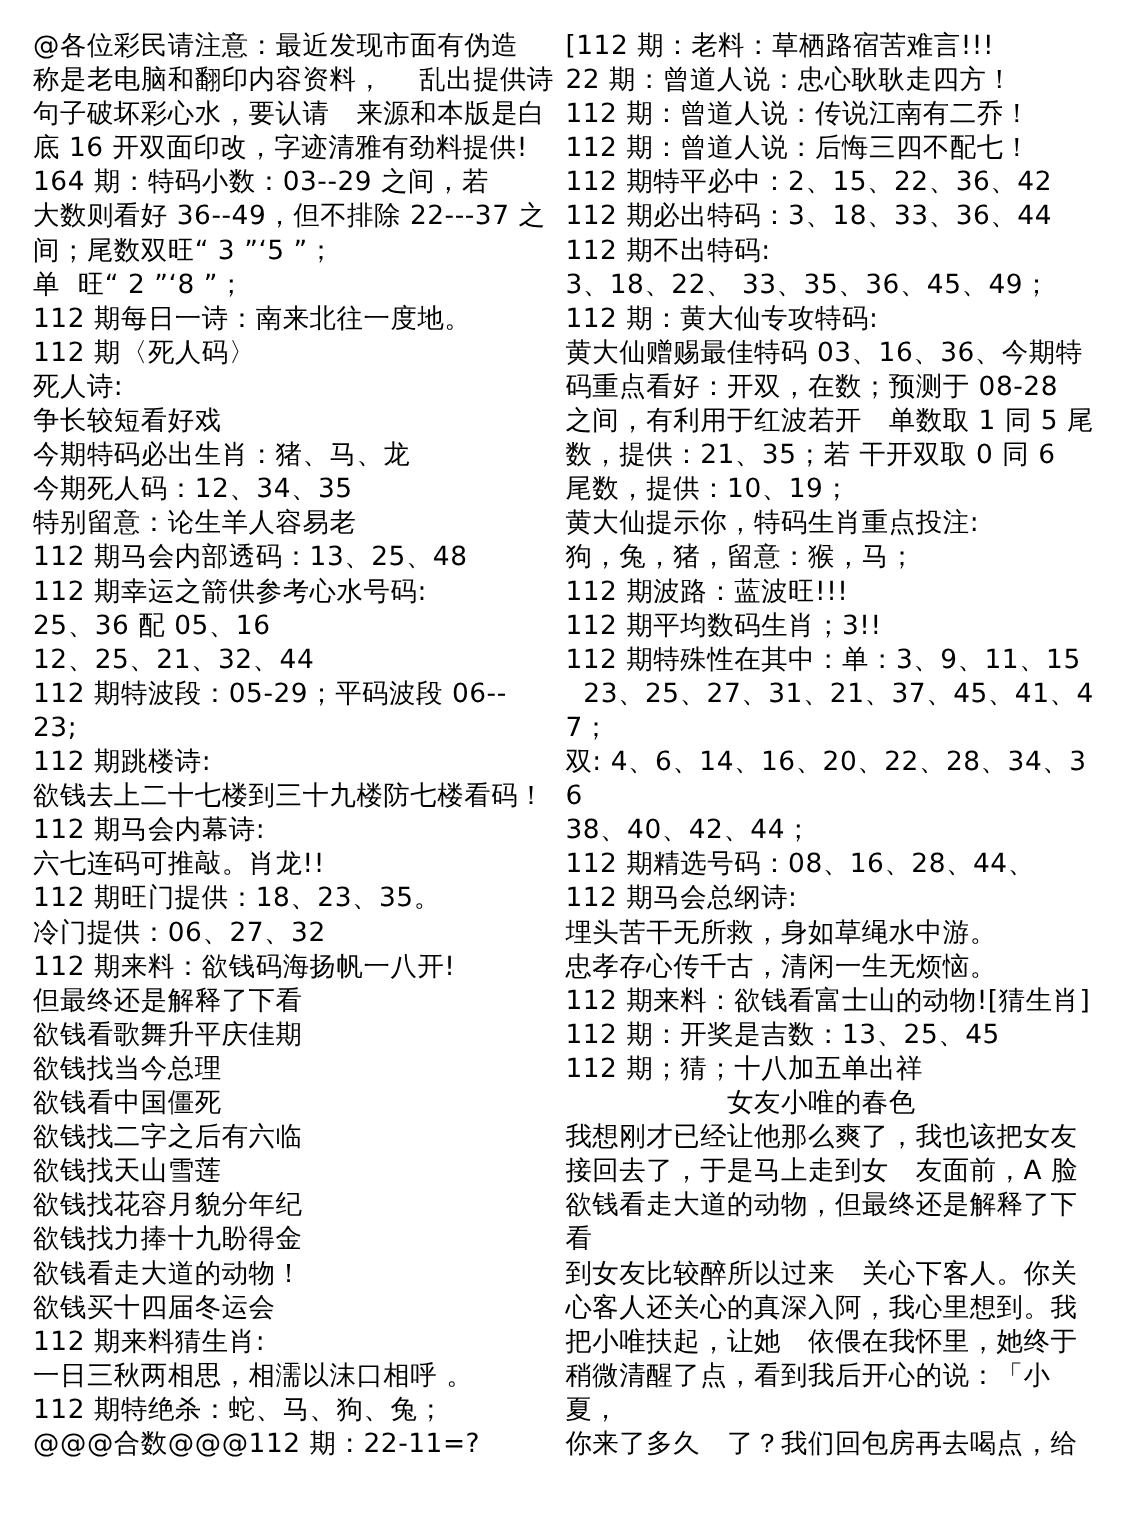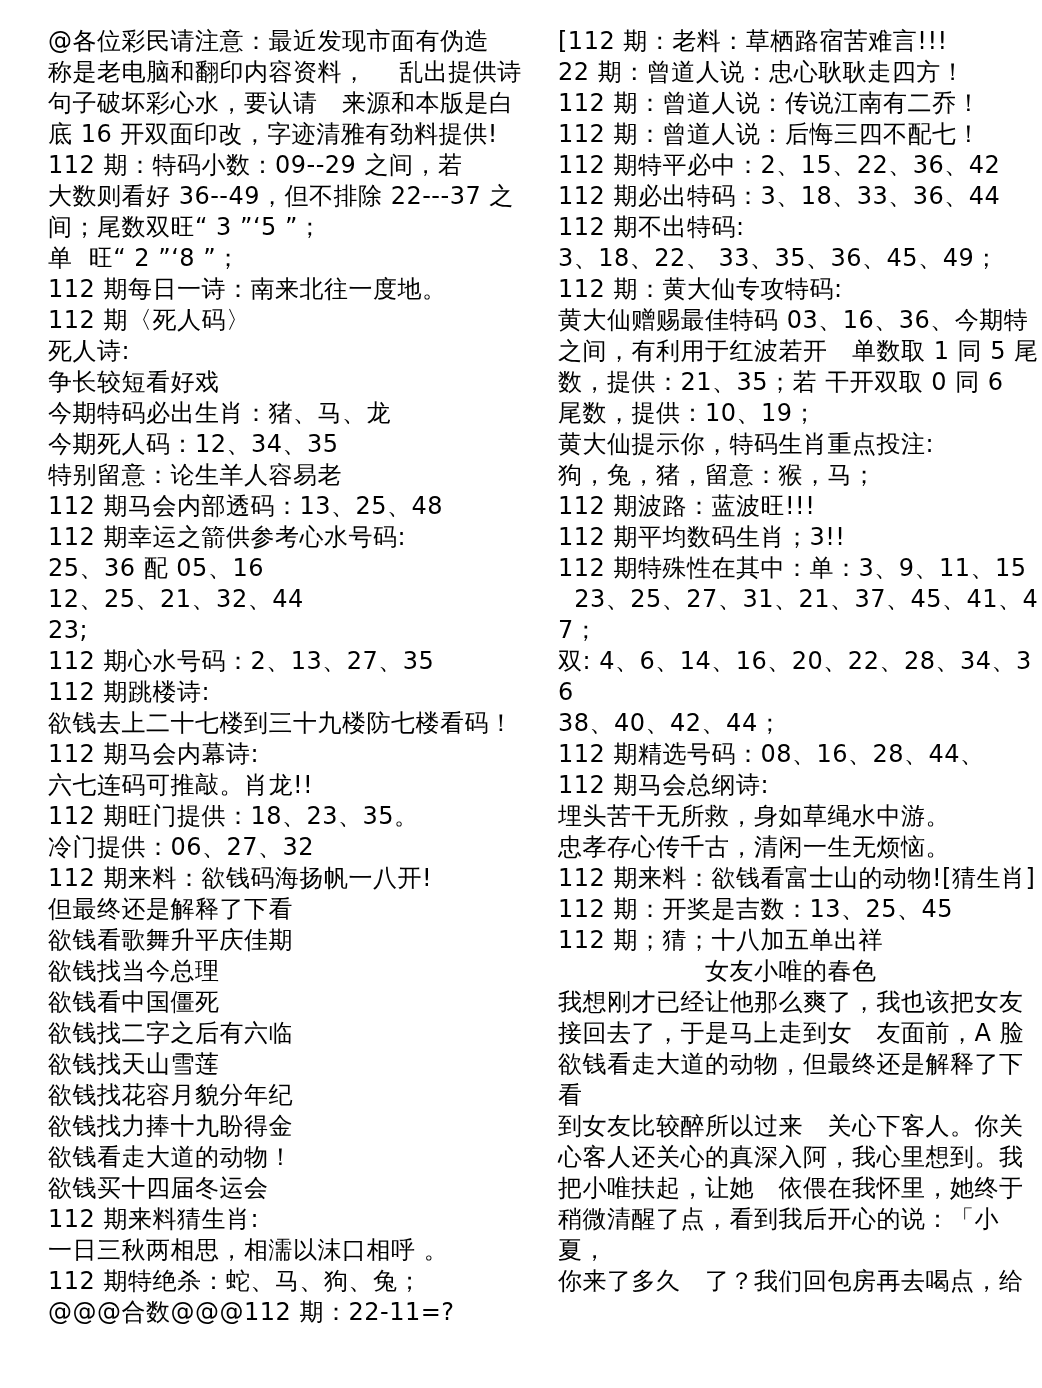--- a/index.html
+++ b/index.html
@@ -11,23 +11,22 @@
     width: 1042px;
     height: 1388px;
     overflow: hidden;
     color: #000000;
     font-family: "DejaVu Sans", "Liberation Sans", sans-serif;
   }
   .page {
     box-sizing: border-box;
     width: 1042px;
     height: 1388px;
-    padding: 26px 18px 0 48px;
+    padding: 26px 18px 0 30px;
     display: flex;
-    gap: 26px;
     background: #ffffff;
   }
   .column {
     width: 484px;
     flex: 0 0 484px;
   }
   .line {
     font-size: 24px;
     line-height: 31px;
     letter-spacing: 0.5px;
@@ -38,37 +37,37 @@
 </style>
 </head>
 <body>
 
 <div class="page">
   <div class="column">
       <div class="line">@各位彩民请注意：最近发现市面有伪造</div>
       <div class="line">称是老电脑和翻印内容资料，　 乱出提供诗</div>
       <div class="line">句子破坏彩心水，要认请　来源和本版是白</div>
       <div class="line">底 16 开双面印改，字迹清雅有劲料提供!</div>
-      <div class="line">112 期：特码小数：09--29 之间，若</div>
+      <div class="line">164 期：特码小数：03--29 之间，若</div>
       <div class="line">大数则看好 36--49，但不排除 22---37 之</div>
       <div class="line">间；尾数双旺“ 3 ”‘5 ”；</div>
       <div class="line">单  旺“ 2 ”‘8 ”；</div>
       <div class="line">112 期每日一诗：南来北往一度地。</div>
       <div class="line">112 期〈死人码〉</div>
       <div class="line">死人诗:</div>
       <div class="line">争长较短看好戏</div>
       <div class="line">今期特码必出生肖：猪、马、龙</div>
       <div class="line">今期死人码：12、34、35</div>
       <div class="line">特别留意：论生羊人容易老</div>
       <div class="line">112 期马会内部透码：13、25、48</div>
       <div class="line">112 期幸运之箭供参考心水号码:</div>
       <div class="line">25、36 配 05、16</div>
       <div class="line">12、25、21、32、44</div>
+      <div class="line">112 期特波段：05-29；平码波段 06--</div>
       <div class="line">23;</div>
-      <div class="line">112 期心水号码：2、13、27、35</div>
       <div class="line">112 期跳楼诗:</div>
       <div class="line">欲钱去上二十七楼到三十九楼防七楼看码！</div>
       <div class="line">112 期马会内幕诗:</div>
       <div class="line">六七连码可推敲。肖龙!!</div>
       <div class="line">112 期旺门提供：18、23、35。</div>
       <div class="line">冷门提供：06、27、32</div>
       <div class="line">112 期来料：欲钱码海扬帆一八开!</div>
       <div class="line">但最终还是解释了下看</div>
       <div class="line">欲钱看歌舞升平庆佳期</div>
       <div class="line">欲钱找当今总理</div>
@@ -88,20 +87,21 @@
       <div class="line">[112 期：老料：草栖路宿苦难言!!!</div>
       <div class="line">22 期：曾道人说：忠心耿耿走四方！</div>
       <div class="line">112 期：曾道人说：传说江南有二乔！</div>
       <div class="line">112 期：曾道人说：后悔三四不配七！</div>
       <div class="line">112 期特平必中：2、15、22、36、42</div>
       <div class="line">112 期必出特码：3、18、33、36、44</div>
       <div class="line">112 期不出特码:</div>
       <div class="line">3、18、22、 33、35、36、45、49；</div>
       <div class="line">112 期：黄大仙专攻特码:</div>
       <div class="line">黄大仙赠赐最佳特码 03、16、36、今期特</div>
+      <div class="line">码重点看好：开双，在数；预测于 08-28</div>
       <div class="line">之间，有利用于红波若开　单数取 1 同 5 尾</div>
       <div class="line">数，提供：21、35；若 干开双取 0 同 6</div>
       <div class="line">尾数，提供：10、19；</div>
       <div class="line">黄大仙提示你，特码生肖重点投注:</div>
       <div class="line">狗，兔，猪，留意：猴，马；</div>
       <div class="line">112 期波路：蓝波旺!!!</div>
       <div class="line">112 期平均数码生肖；3!!</div>
       <div class="line">112 期特殊性在其中：单：3、9、11、15</div>
       <div class="line">  23、25、27、31、21、37、45、41、47；</div>
       <div class="line">双: 4、6、14、16、20、22、28、34、36</div>

